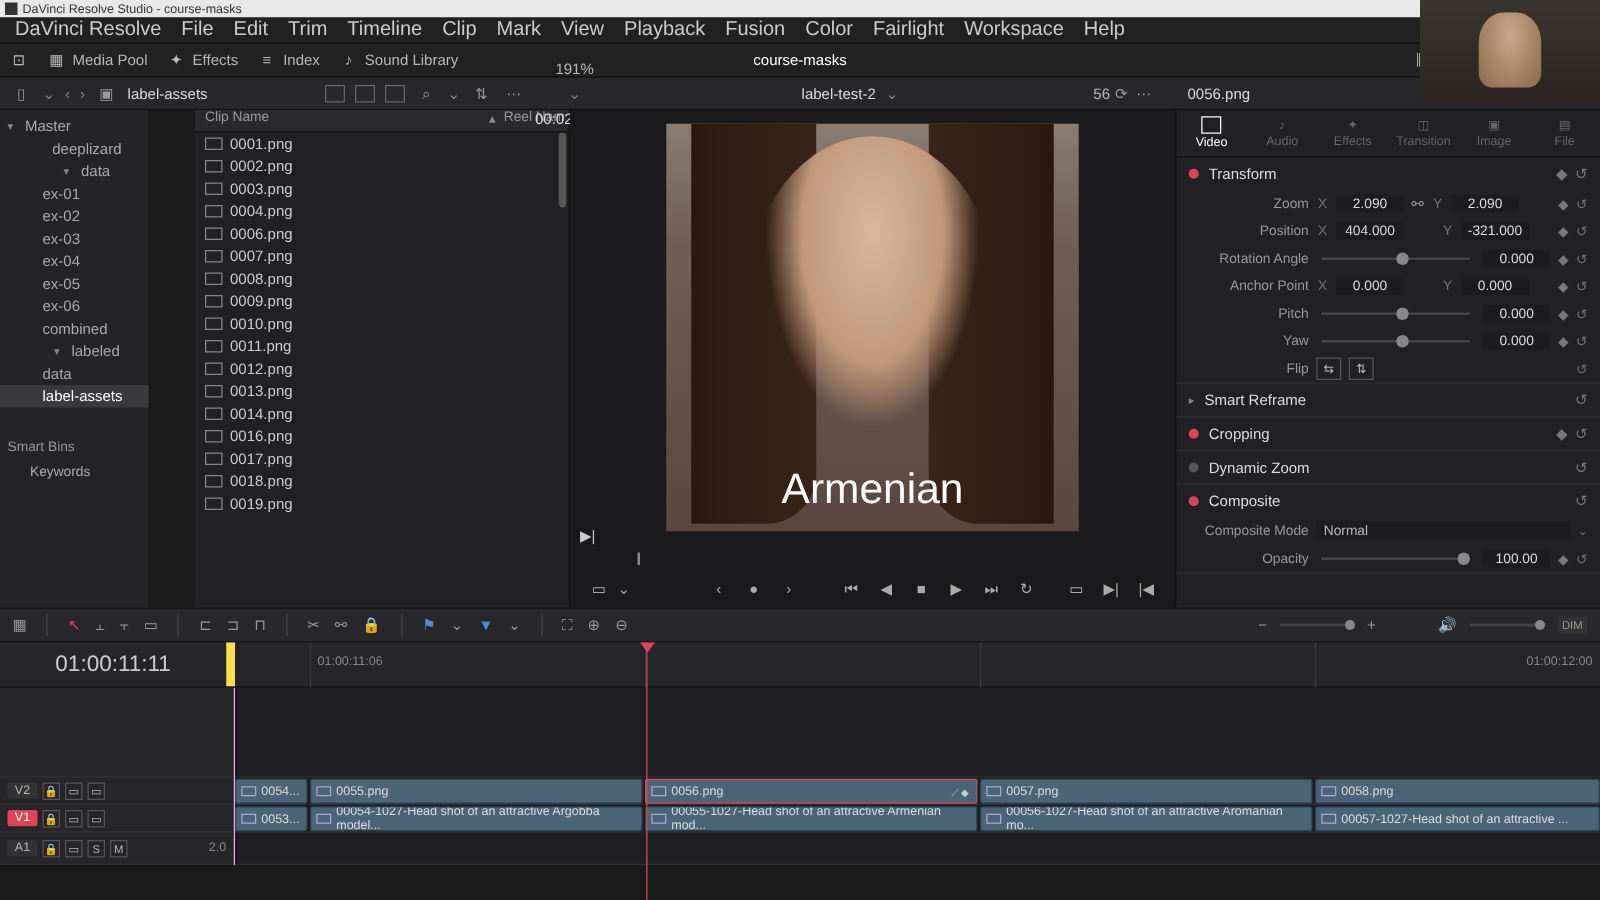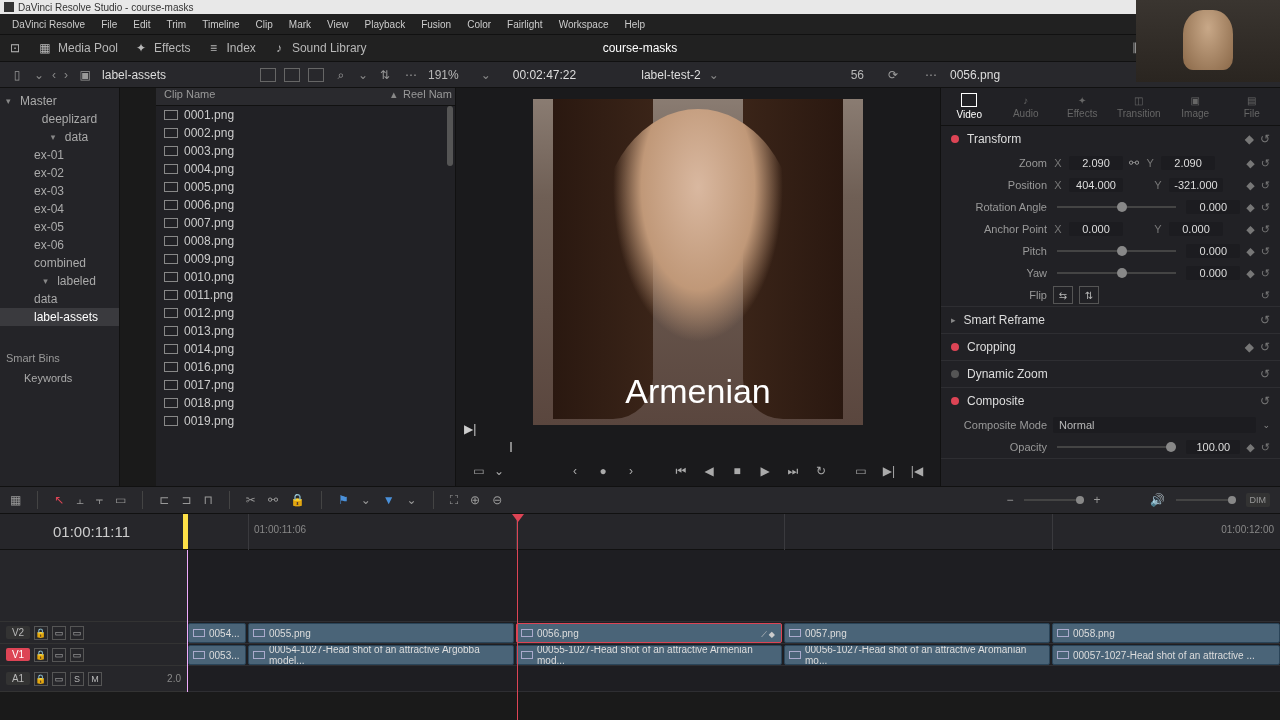--- a/index.html
+++ b/index.html
@@ -3,21 +3,21 @@
 <meta charset="utf-8">
 <style>
 * { margin: 0; padding: 0; box-sizing: border-box; font-family: -apple-system, sans-serif; }
 body { background: #1a1a1a; color: #b8b8b8; font-size: 11px; width: 1280px; height: 720px; overflow: hidden; position: relative; }
 
 
 .titlebar { height: 14px; background: #e8e8e8; color: #333; font-size: 10px; padding-left: 4px; display: flex; align-items: center; }
 .titlebar .dvicon { width: 10px; height: 10px; background: #333; margin-right: 4px; }
 
 
-.menubar { height: 20px; background: #212121; display: flex; align-items: center; padding-left: 4px; font-size: 10px; color: #ccc; }
+.menubar { height: 20px; background: #212121; display: flex; align-items: center; padding-left: 4px; font-size: 16px; color: #ccc; }
 .menubar span { padding: 0 8px; }
 
 
 .toolbar { height: 28px; background: #212121; border-top: 1px solid #111; border-bottom: 1px solid #111; display: flex; align-items: center; padding: 0 8px; font-size: 12px; position: relative; }
 .toolbar .group { display: flex; align-items: center; gap: 6px; margin-right: 16px; }
 .toolbar .icon { width: 14px; height: 14px; display: inline-flex; align-items: center; justify-content: center; }
 .toolbar .center-title { position: absolute; left: 50%; transform: translateX(-50%); color: #fff; font-weight: 500; }
 .toolbar .right { margin-left: auto; display: flex; align-items: center; gap: 12px; }
 
 
@@ -97,21 +97,21 @@
 .tl-toolbar .sep { width: 1px; height: 18px; background: #444; margin: 0 4px; }
 .tl-toolbar .arrow { color: #d45; }
 .tl-toolbar .blue { color: #4a90d9; }
 .tl-toolbar .right { margin-left: auto; display: flex; align-items: center; gap: 10px; }
 .tl-toolbar .zoomslider { width: 60px; height: 2px; background: #444; position: relative; }
 .tl-toolbar .zoomslider .knob { position: absolute; right: 0; top: -3px; width: 8px; height: 8px; border-radius: 50%; background: #888; }
 
 
 .timeline { flex: 1; background: #1e1e22; display: flex; flex-direction: column; }
 .tl-ruler { height: 36px; background: #26262a; border-bottom: 1px solid #111; display: flex; position: relative; }
-.tl-ruler .tc { width: 188px; font-size: 15px; color: #ccc; display: flex; align-items: center; justify-content: center; background: #26262a; border-right: 5px solid #fde047; }
+.tl-ruler .tc { width: 188px; font-size: 18px; color: #ccc; display: flex; align-items: center; justify-content: center; background: #26262a; border-right: 7px solid #fde047; }
 .tl-ruler .ruler { flex: 1; position: relative; }
 .tl-ruler .tick { position: absolute; top: 0; width: 1px; height: 36px; background: #3a3a3e; }
 .tl-ruler .ticklabel { position: absolute; top: 10px; font-size: 10px; color: #888; }
 .tl-ruler .playhead { position: absolute; top: 0; width: 0; height: 0; border-left: 6px solid transparent; border-right: 6px solid transparent; border-top: 8px solid #d45; }
 .tl-ruler .playhead-line { position: absolute; top: 0; width: 1px; height: 220px; background: #d45; z-index: 5; }
 
 .tl-body { flex: 1; display: flex; background: #1e1e22; }
 .tl-headers { width: 188px; background: #26262a; border-right: 1px solid #f0abfc; }
 .tl-track-hdr { height: 22px; border-bottom: 1px solid #333; display: flex; align-items: center; padding: 0 6px; gap: 4px; font-size: 10px; }
 .tl-track-hdr.audio { height: 26px; }
@@ -197,28 +197,28 @@
     <span style="flex:1"></span>
     <span class="viewbtn"></span>
     <span class="viewbtn"></span>
     <span class="viewbtn"></span>
     <span class="iconbtn">⌕</span>
     <span class="chev">⌄</span>
     <span class="iconbtn">⇅</span>
     <span class="iconbtn">⋯</span>
   </div>
   <div class="mid">
-    <span style="position:absolute; left:8px; display:flex; gap:22px; align-items:center;">
+    <span style="position:absolute; left:8px; display:flex; gap:6px; align-items:center;flex-direction:column;">
       <span>191%</span>
       <span class="chev">⌄</span>
       <span style="color:#ddd;">00:02:47:22</span>
     </span>
     <span style="color:#ddd;">label-test-2</span>
     <span class="chev">⌄</span>
-    <span style="position:absolute; right:0; display:flex; gap:20px; align-items:center;">
+    <span style="position:absolute; right:16px; display:flex; gap:0; align-items:center;">
       <span>56</span>
       <span class="iconbtn">⟳</span>
       <span class="iconbtn">⋯</span>
     </span>
   </div>
   <div class="right">
     <span style="color:#ddd;">0056.png</span>
   </div>
 </div>
 
@@ -289,24 +289,20 @@
           <span class="fileicon"></span>
           <span>0002.png</span>
         </div>
         <div class="row">
           <span class="fileicon"></span>
           <span>0003.png</span>
         </div>
         <div class="row">
           <span class="fileicon"></span>
           <span>0004.png</span>
-        </div>
-        <div class="row">
-          <span class="fileicon"></span>
-          <span>0005.png</span>
         </div>
         <div class="row">
           <span class="fileicon"></span>
           <span>0006.png</span>
         </div>
         <div class="row">
           <span class="fileicon"></span>
           <span>0007.png</span>
         </div>
         <div class="row">

